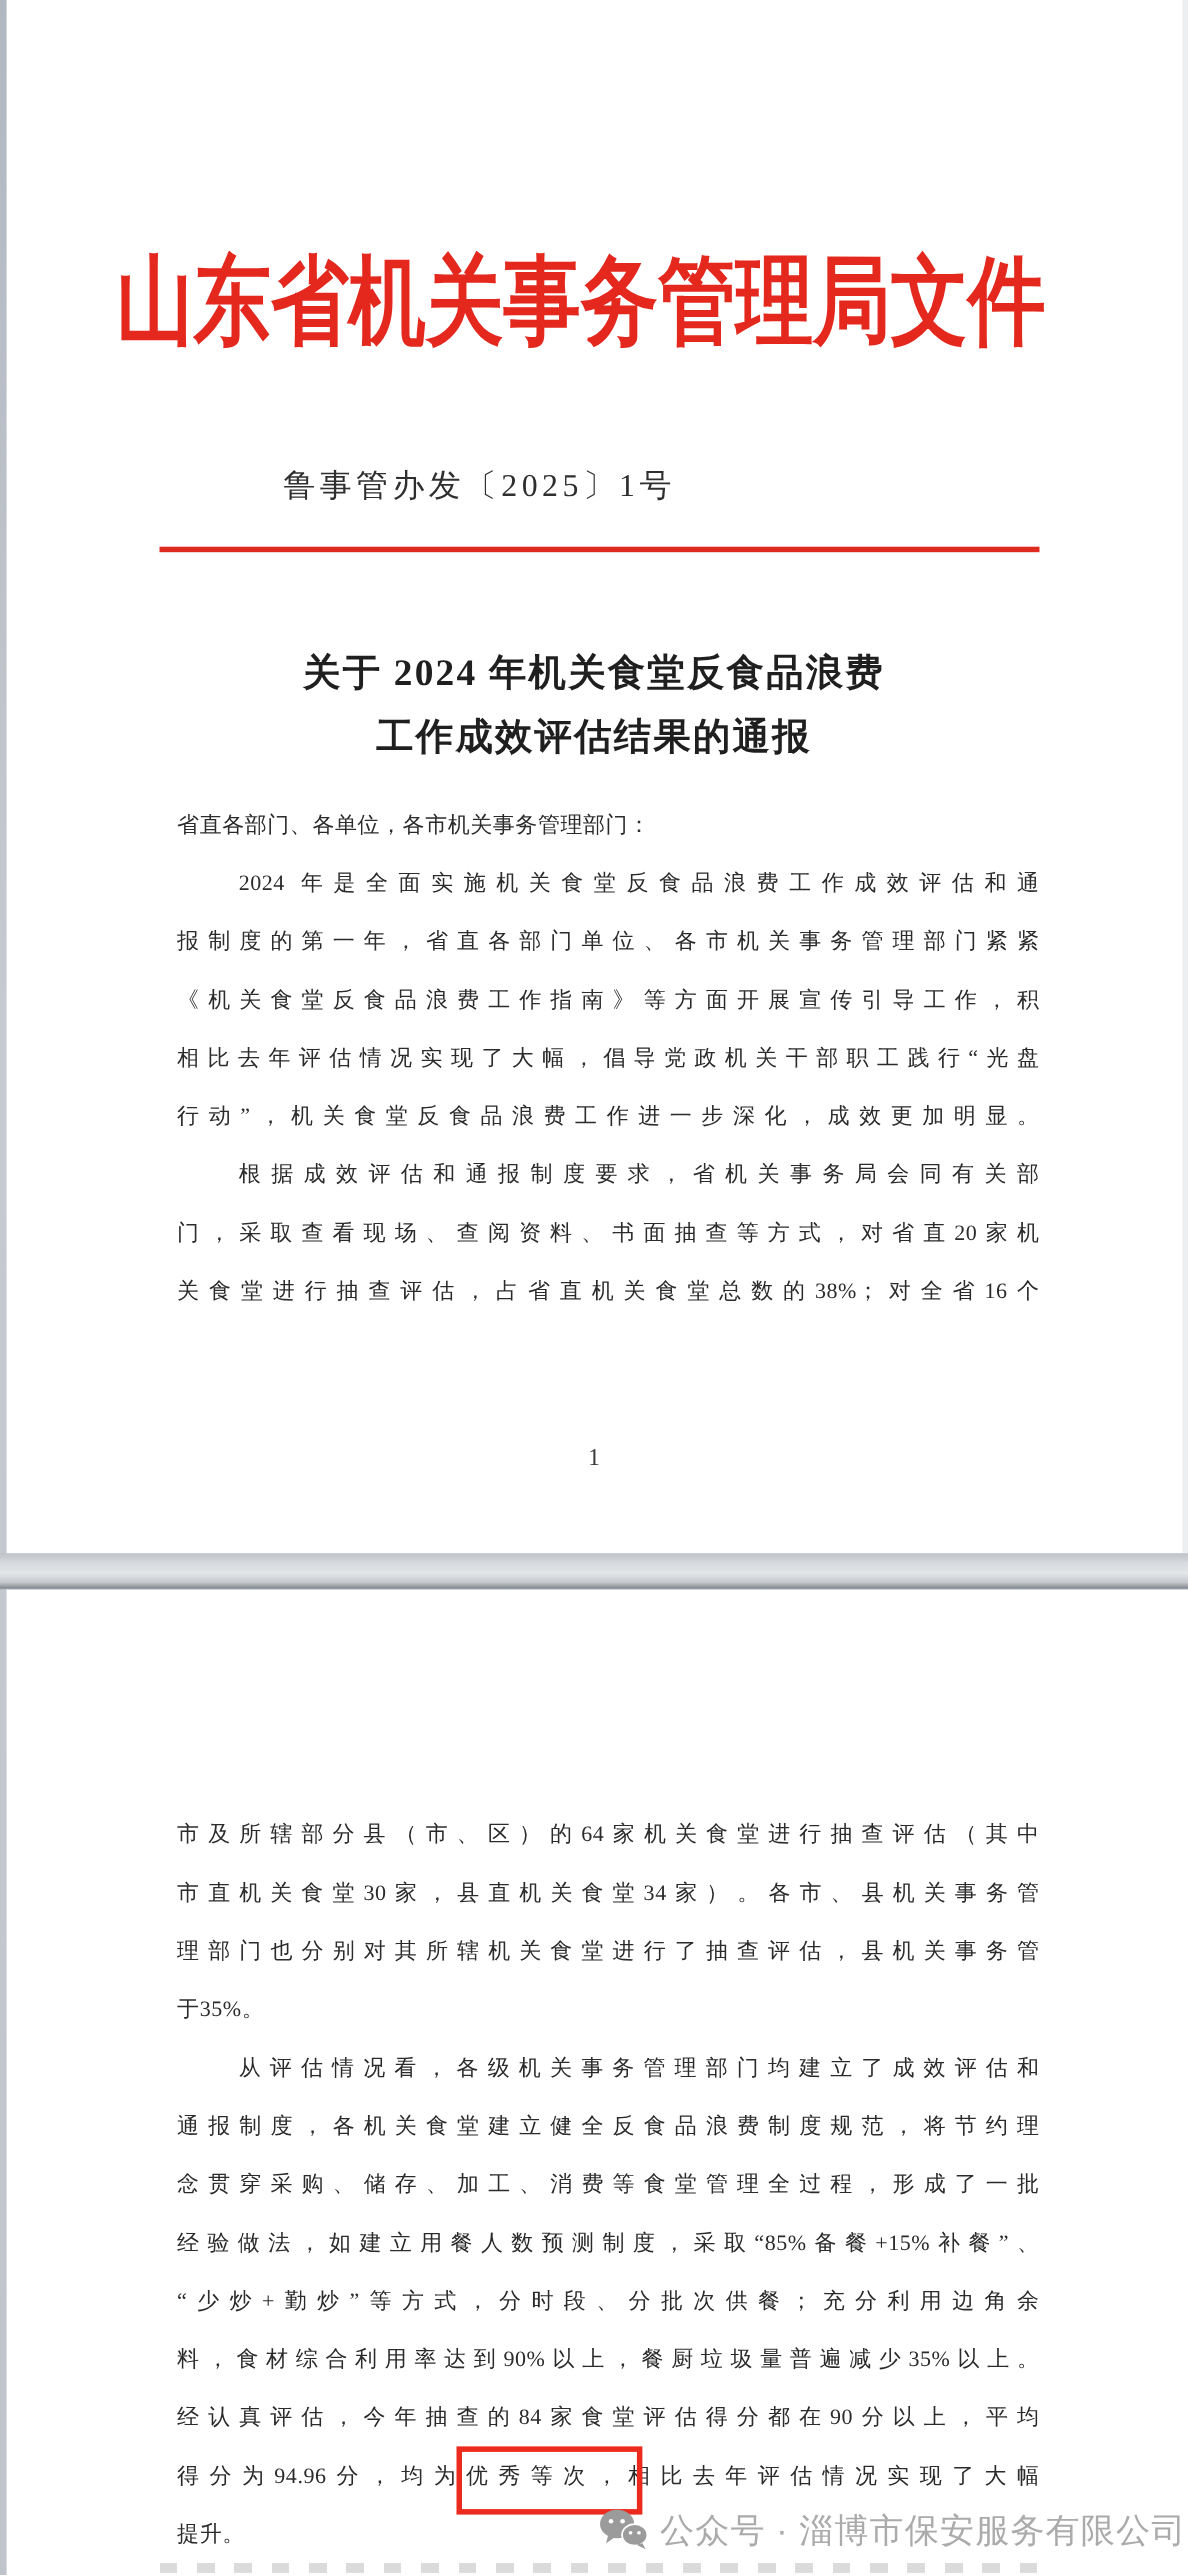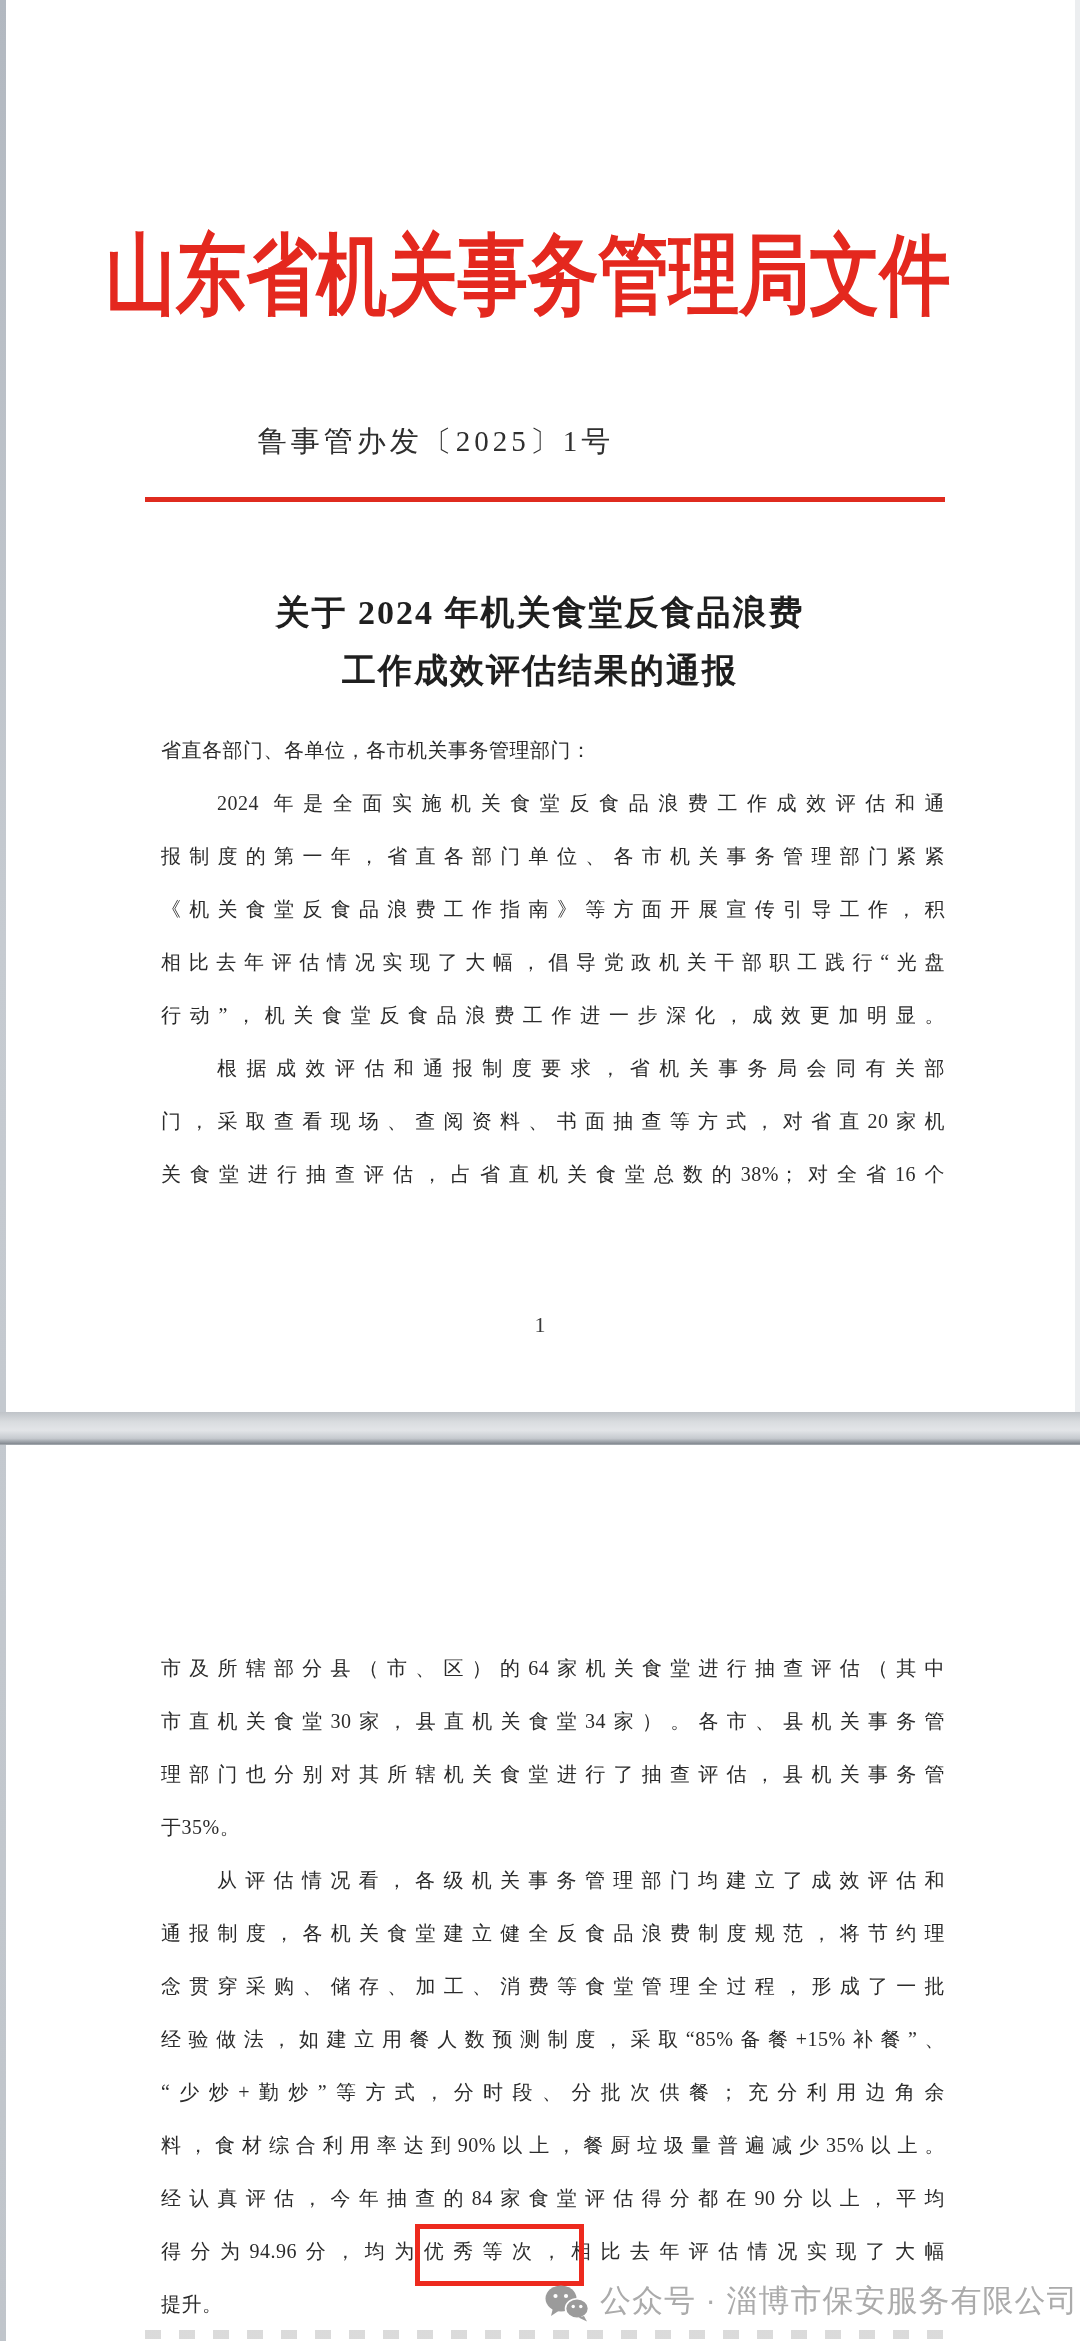--- a/index.html
+++ b/index.html
@@ -38,21 +38,21 @@
 
   .page-number{position:absolute;left:0;top:1312px;width:1080px;text-align:center;
     font-size:22px;color:#3a3a3a;}
 
   
   .red-box-anchor{position:relative;}
   .red-box-anchor::after{content:'';position:absolute;left:-9px;right:-13px;top:-16px;bottom:-24px;
     border:5px solid var(--box-red);}
 
   
-  .watermark{position:absolute;left:544px;top:835px;display:flex;align-items:flex-end;gap:10px;}
+  .watermark{position:absolute;left:544px;top:835px;display:flex;align-items:flex-start;gap:10px;}
   .watermark .wm-text{font-size:31px;color:var(--watermark-gray);letter-spacing:1px;
     font-family:"Liberation Sans","DejaVu Sans",sans-serif;white-space:nowrap;}
   .wm-icon{width:46px;height:38px;flex:0 0 auto;}
 
   
   .ghost-line{position:absolute;left:145px;top:885px;width:800px;height:9px;opacity:.55;
     background:repeating-linear-gradient(90deg,#bdbdbd 0 16px,transparent 16px 34px);}
 </style>
 </head>
 <body>

